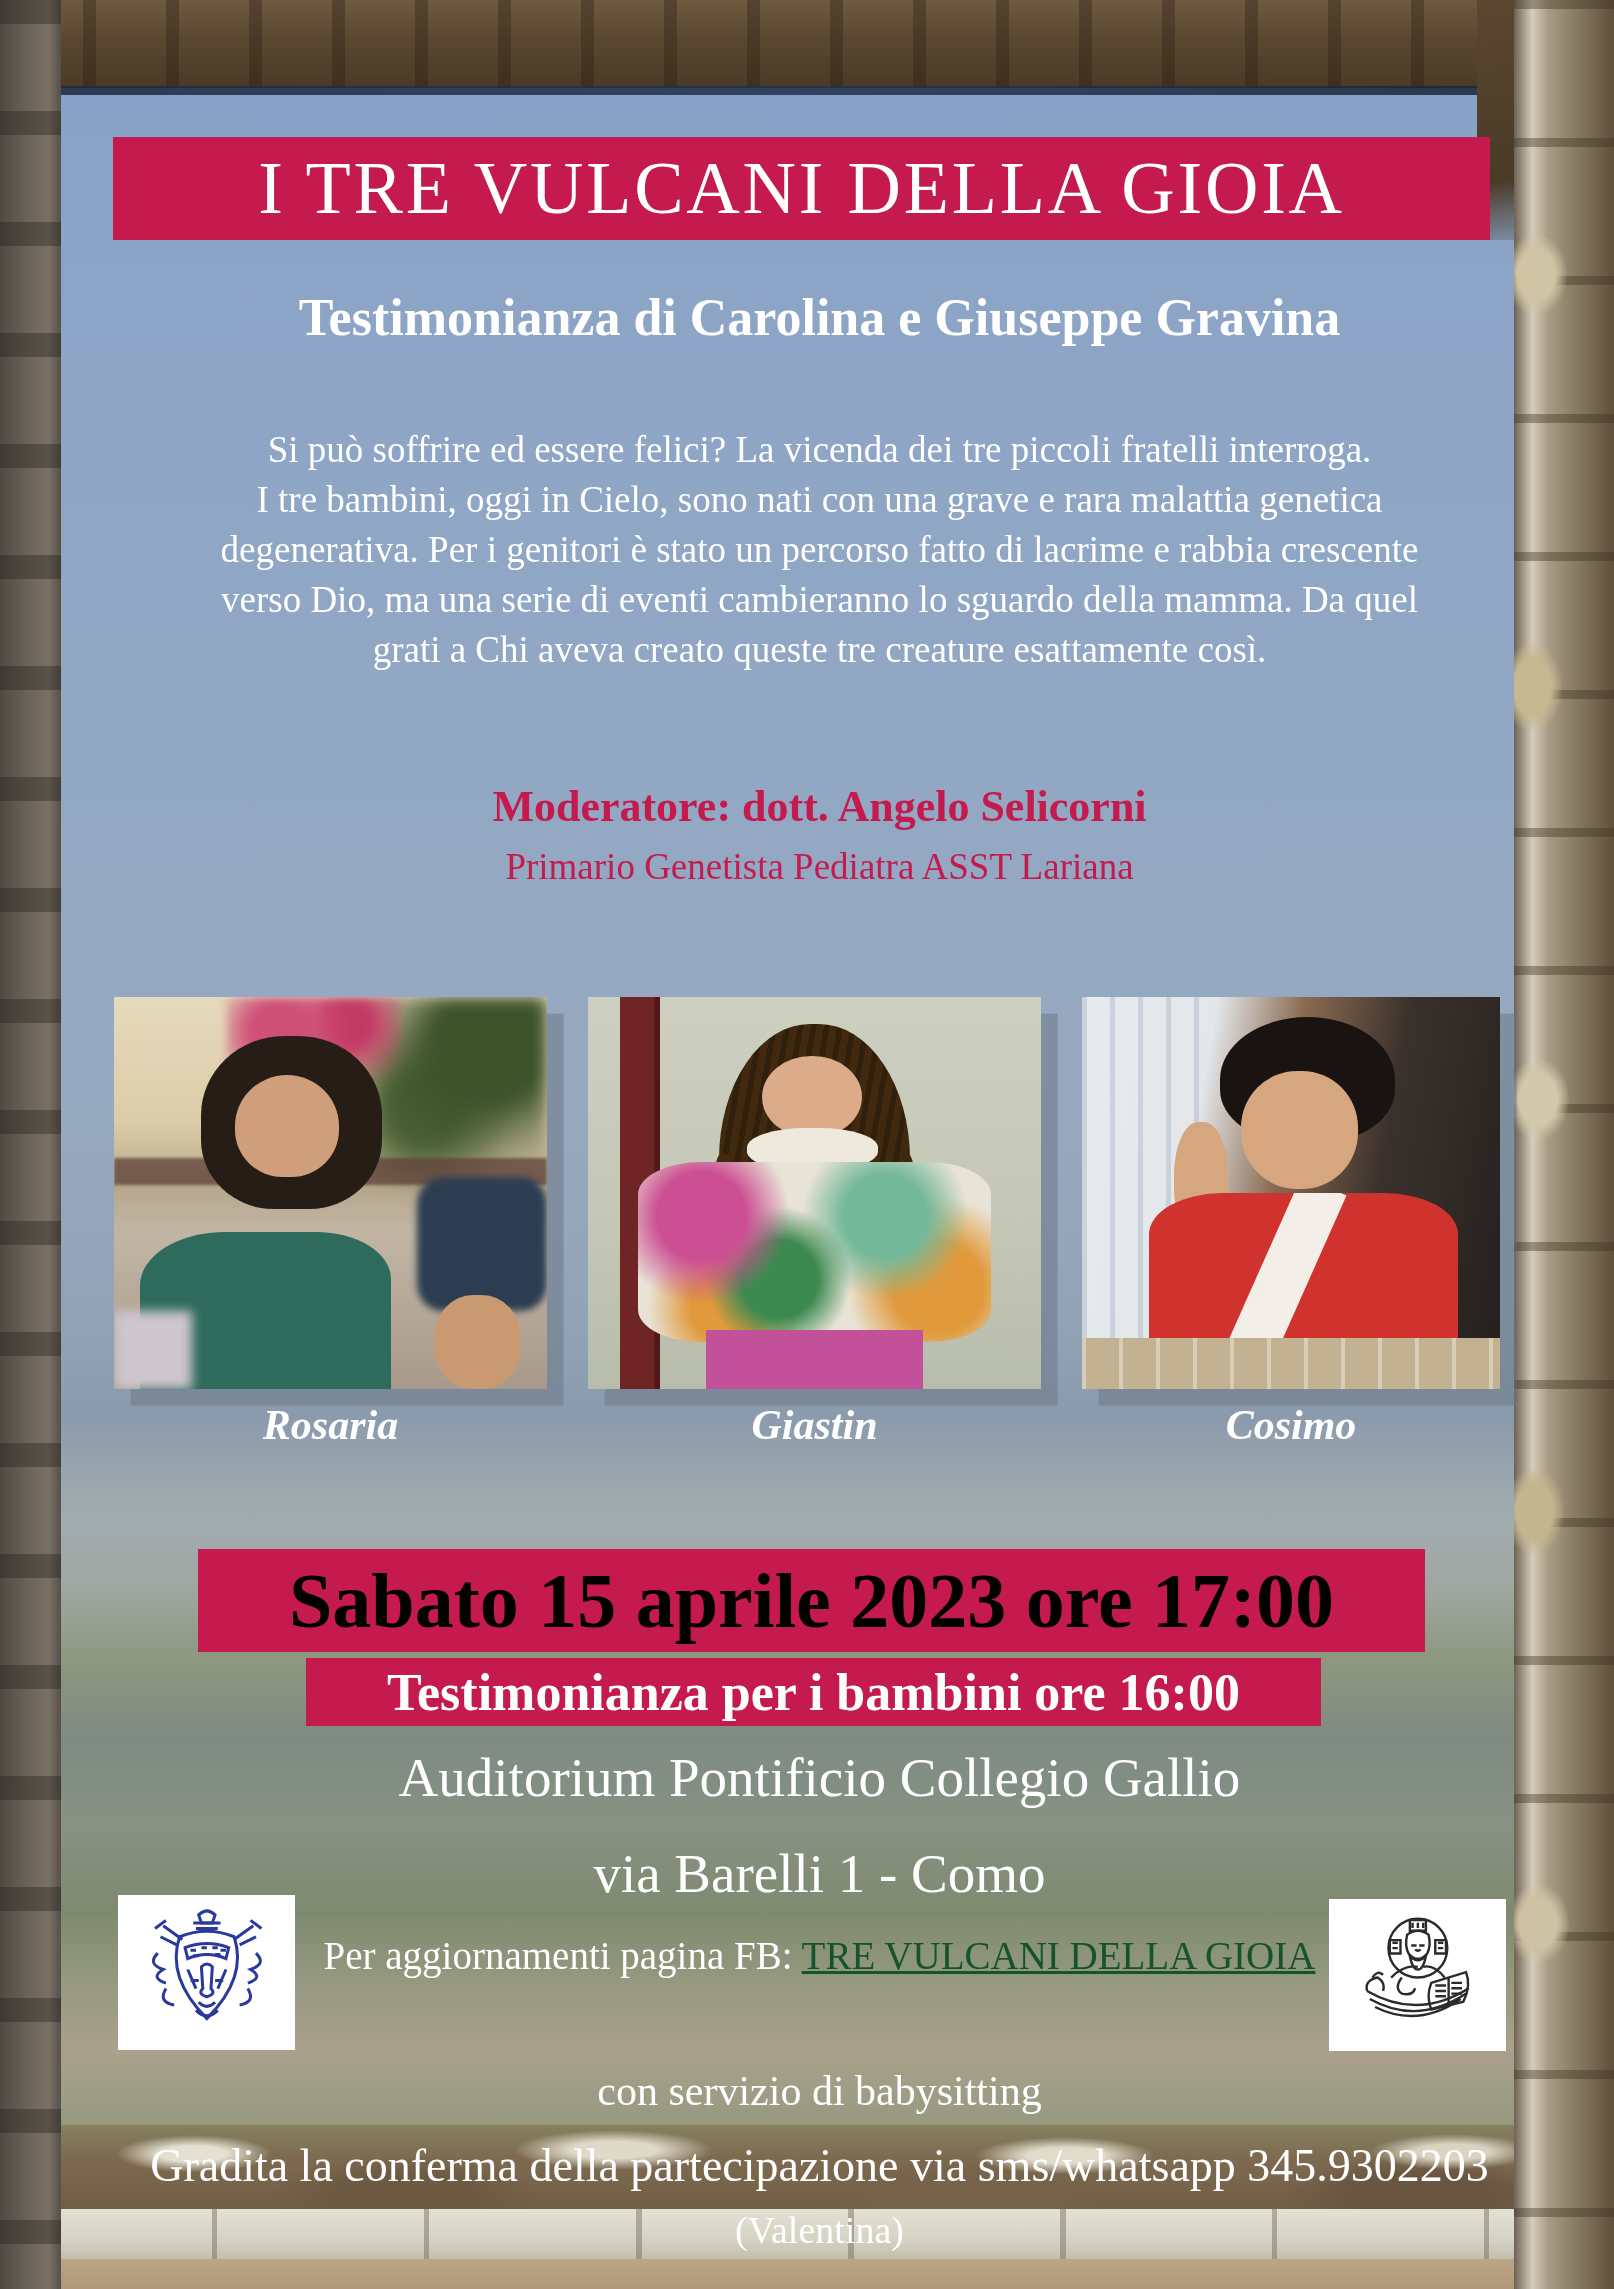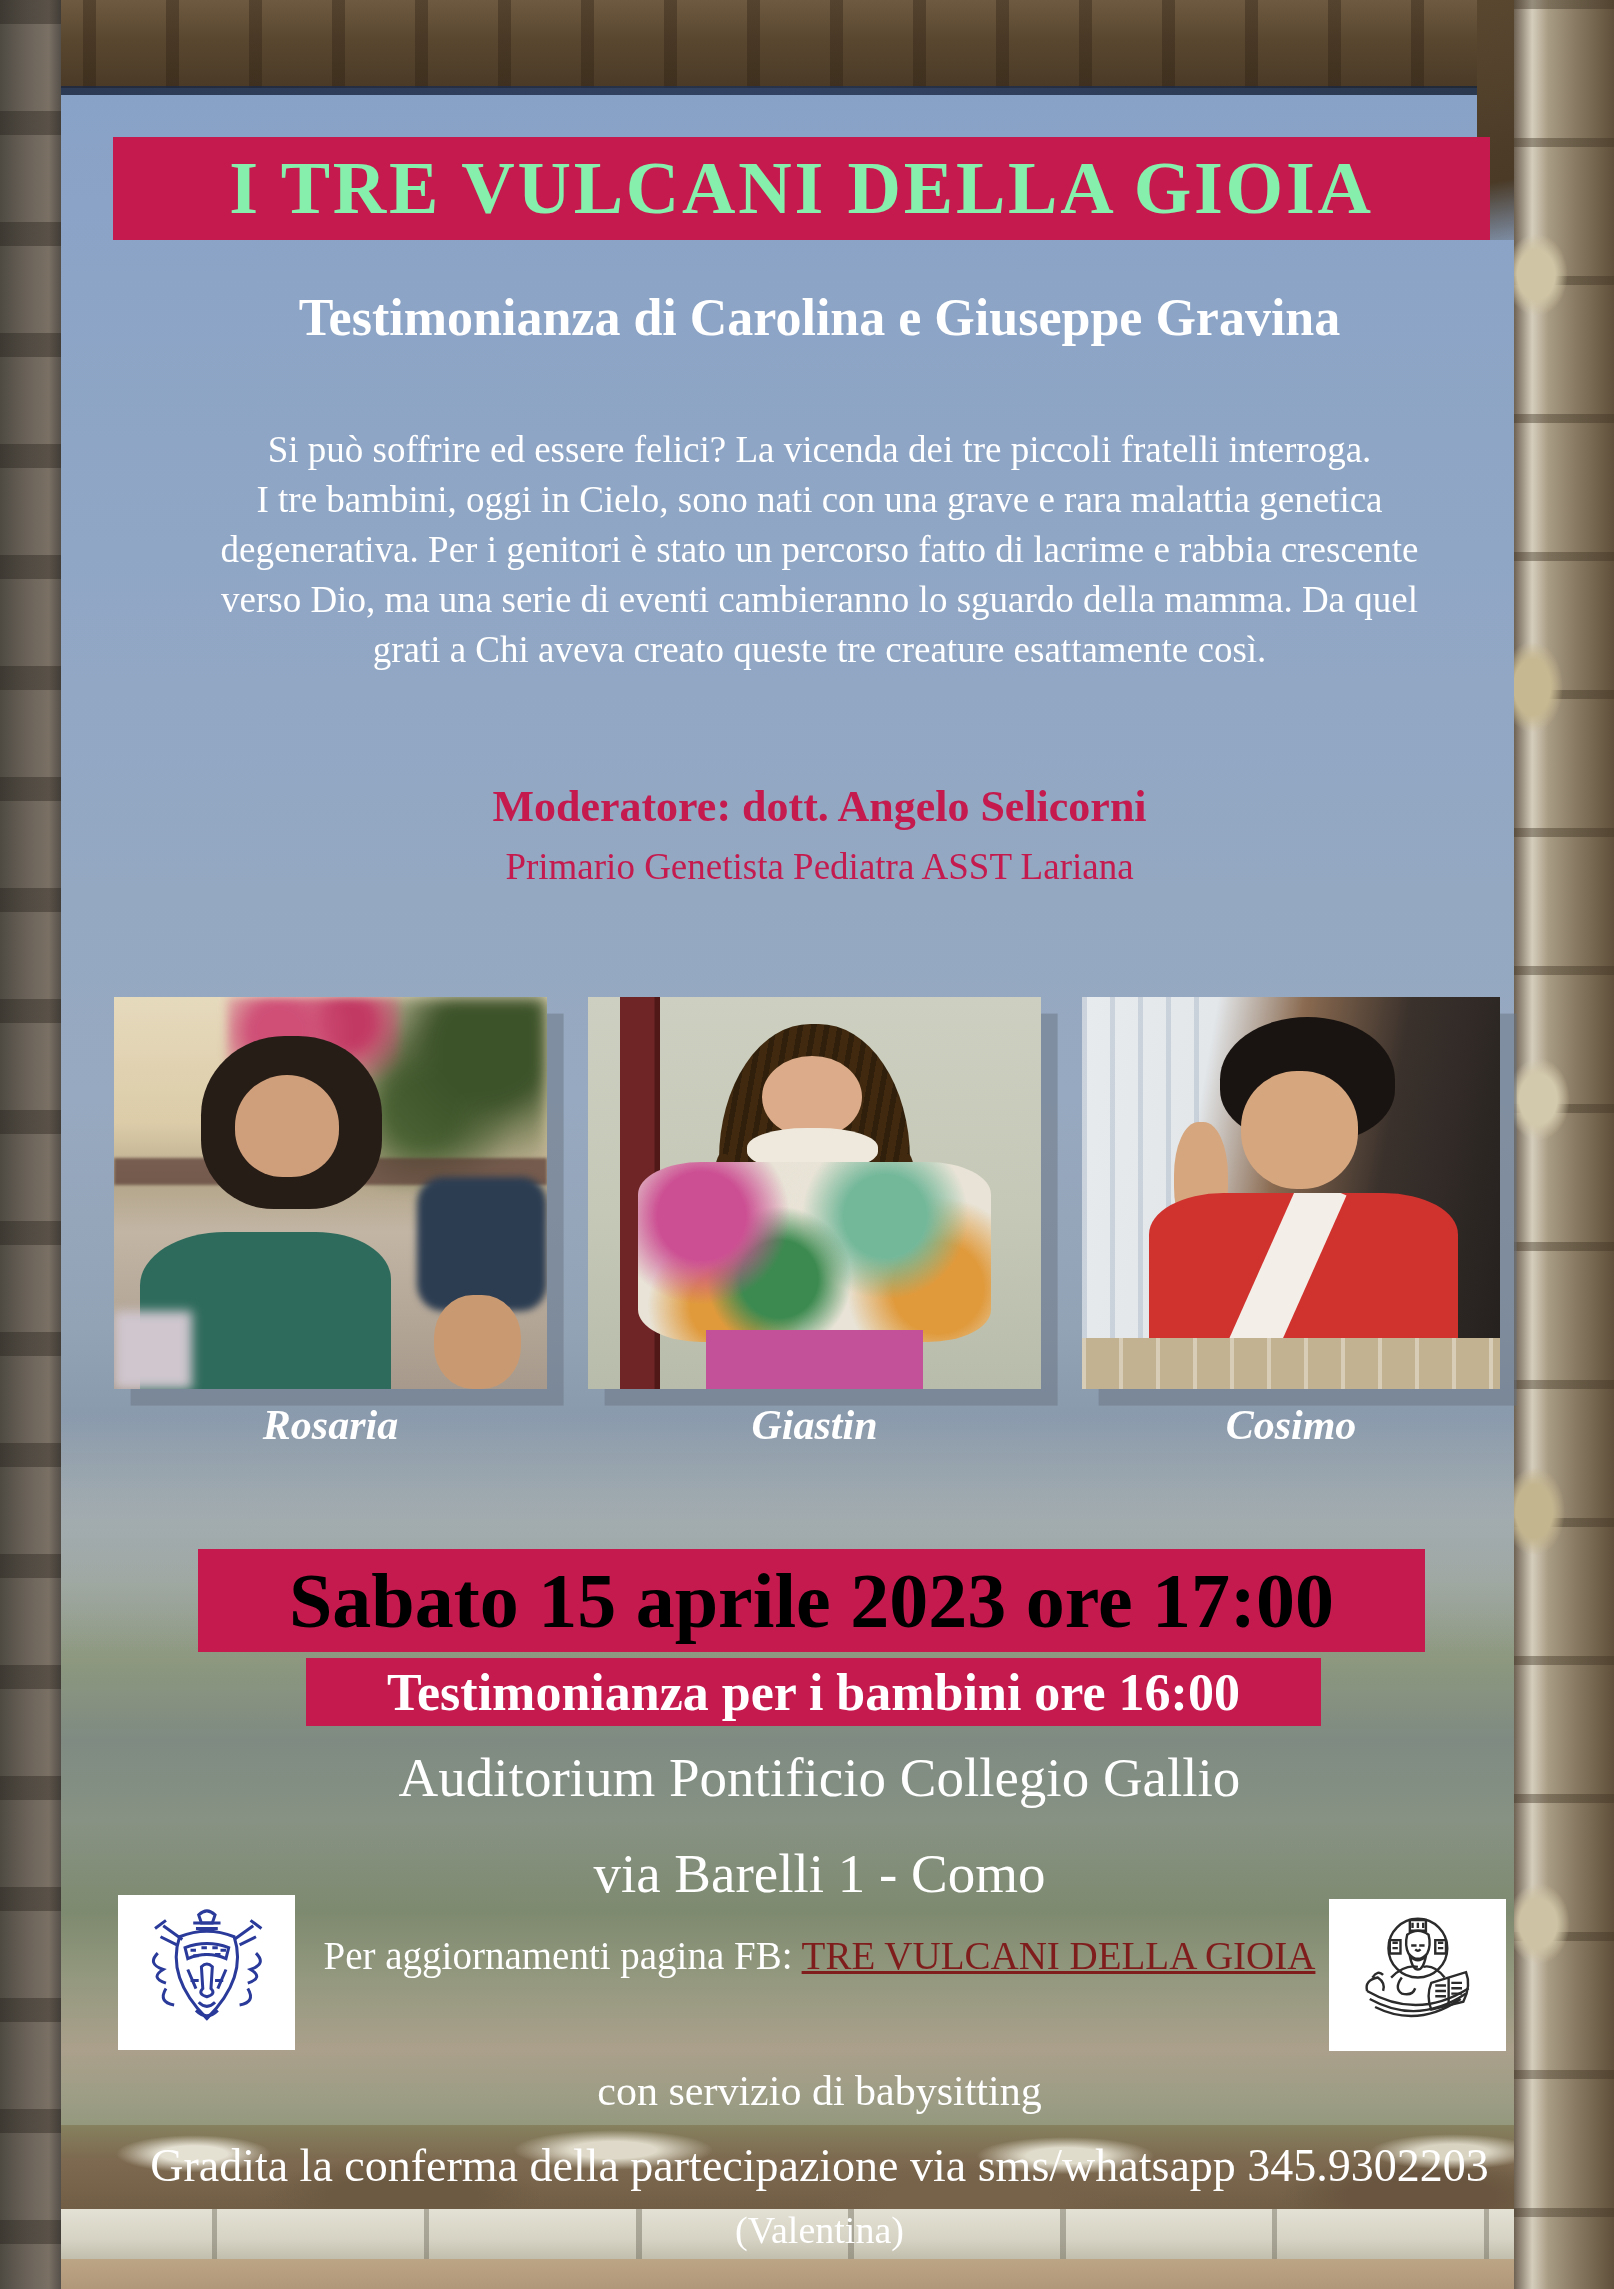--- a/index.html
+++ b/index.html
@@ -54,21 +54,21 @@
       radial-gradient(ellipse 41px 59px at 20% 66%, #c3b58e 0 45%, rgba(0,0,0,0) 75%),
       radial-gradient(ellipse 42px 54px at 24% 84%, #cdc2a3 0 45%, rgba(0,0,0,0) 75%),
       repeating-linear-gradient(180deg,rgba(60,48,32,.4) 0 9.2px,rgba(0,0,0,0) 9.2px 138px),
       linear-gradient(90deg,#6e6253 0%,#d5cdbc 18%,#a99c84 34%,#8a7c64 60%,#5f4f3a 100%);}
   .frame-right-top{position:absolute;left:1477px;top:0;width:138px;height:240px;
     background:linear-gradient(170deg,#5a4730 0%,#4a3a26 70%,rgba(74,58,38,0) 100%);}
   
   .center-block{position:absolute;left:118px;width:1403px;text-align:center;color:#fff;}
   .title-banner{position:absolute;left:113px;top:137px;width:1377px;height:103px;
     background:#C41A4E;display:flex;align-items:center;justify-content:center;}
-  .title-banner span{color:#86efac;font-size:74px;font-weight:bold;letter-spacing:2.8px;white-space:nowrap;}
+  .title-banner span{color:#ffffff;font-size:74px;font-weight:normal;letter-spacing:2.8px;white-space:nowrap;}
   .subtitle{top:288px;font-size:52px;font-weight:bold;}
   .intro{top:425px;font-size:37px;line-height:50px;}
   .moderator{top:781px;font-size:44px;font-weight:bold;color:#C41A4E;}
   .moderator-role{top:845px;font-size:37px;color:#C41A4E;}
   
   .photo{position:absolute;top:997px;height:392px;overflow:hidden;
     box-shadow:16.6px 16.6px 0 0 rgba(105,115,130,.5);}
   .photo>div{position:absolute;}
   .photo1{left:114px;width:433px;
     background:linear-gradient(180deg,#e6dabd 0%,#dccca8 32%,#b5a78c 48%,#c2b5a4 60%,#a79a8c 100%);}
@@ -119,21 +119,21 @@
   
   .date-banner{position:absolute;left:198px;top:1549px;width:1227px;height:103px;background:#C41A4E;
     display:flex;align-items:center;justify-content:center;}
   .date-banner span{color:#000000;font-size:78px;font-weight:bold;white-space:nowrap;}
   .kids-banner{position:absolute;left:306px;top:1658px;width:1015px;height:68px;background:#C41A4E;
     display:flex;align-items:center;justify-content:center;}
   .kids-banner span{color:#fff;font-size:52px;font-weight:bold;white-space:nowrap;text-align:right;}
   .venue{top:1746px;font-size:55px;}
   .address{top:1842px;font-size:55px;}
   .fb-line{top:1933px;font-size:39px;}
-  .fb-link{color:#7f1d1d;text-decoration:underline;}
+  .fb-link{color:#14532d;text-decoration:underline;}
   .babysitting{top:2067px;font-size:42px;}
   .confirm{top:2139px;font-size:46px;}
   .valentina{top:2208px;font-size:38px;}
   
   .logo{position:absolute;background:#fff;display:flex;align-items:center;justify-content:center;}
   .logo-left{left:118px;top:1895px;width:177px;height:155px;}
   .logo-right{left:1329px;top:1899px;width:177px;height:152px;}
   .logo svg{width:88%;height:88%;}
 </style>
 </head>

